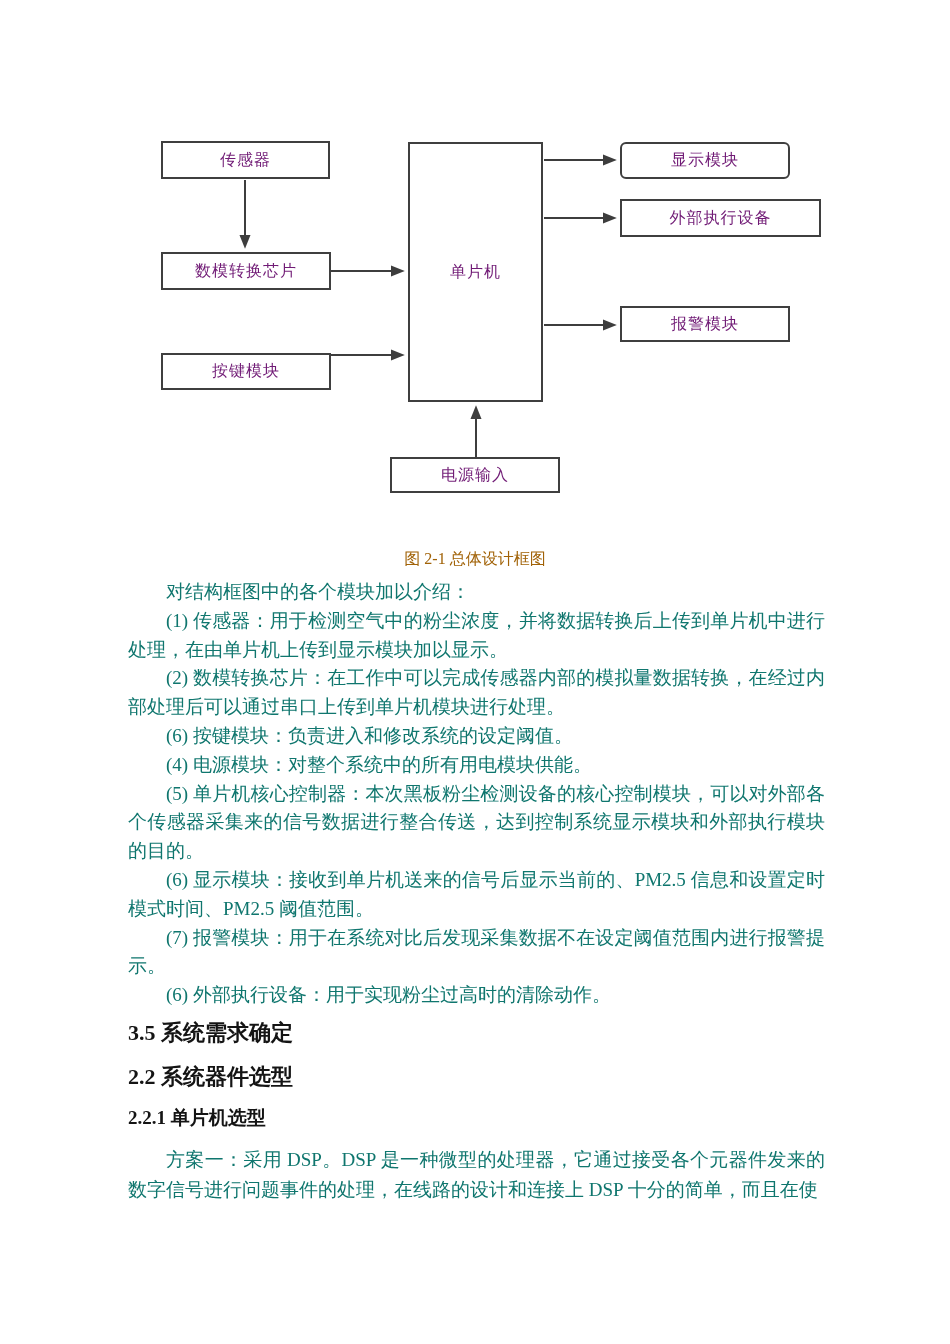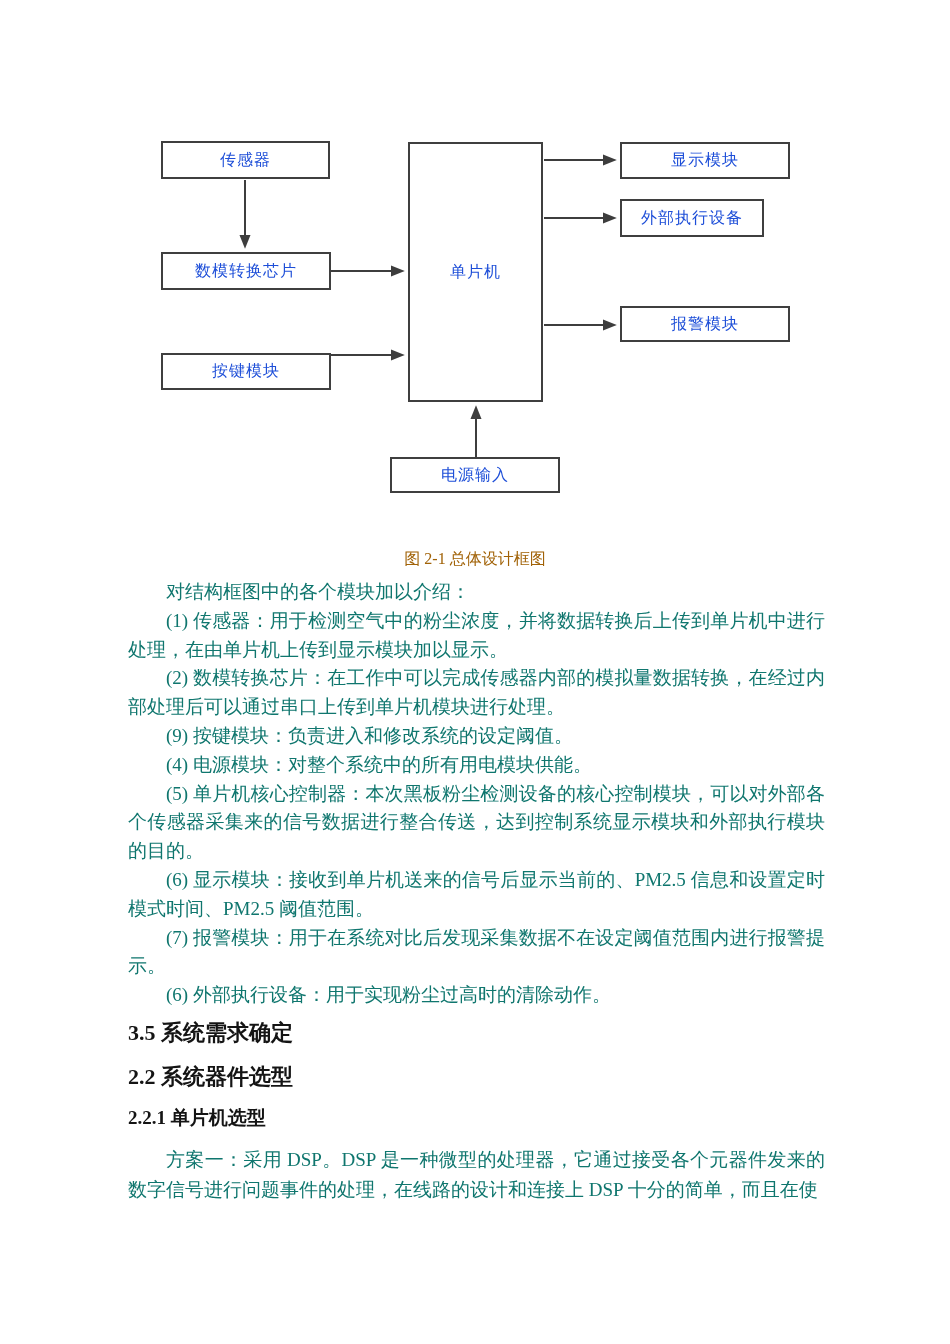--- a/index.html
+++ b/index.html
@@ -14,29 +14,29 @@
   
   .diagram{position:relative;width:950px;height:540px;}
   .diagram svg.edges{position:absolute;left:0;top:0;}
   .node{
     position:absolute;
     box-sizing:border-box;
     border:2px solid #3f3f3f;
     background:#ffffff;
     display:flex;align-items:center;justify-content:center;
     font-family:"Liberation Sans","DejaVu Sans",sans-serif;
-    font-size:16px;color:#1d4ed8;
+    font-size:16px;color:#701a75;
     letter-spacing:1px;
   }
   .n-sensor  {left:161px;top:141px;width:169px;height:38px;}
   .n-adc     {left:161px;top:252px;width:170px;height:38px;}
   .n-keypad  {left:161px;top:353px;width:170px;height:37px;}
   .n-mcu     {left:408px;top:142px;width:135px;height:260px;}
-  .n-display {left:620px;top:142px;width:170px;height:37px;}
-  .n-external{left:620px;top:199px;width:144px;height:38px;}
+  .n-display {left:620px;top:142px;width:170px;height:37px;border-radius:6px;}
+  .n-external{left:620px;top:199px;width:201px;height:38px;}
   .n-alarm   {left:620px;top:306px;width:170px;height:36px;}
   .n-power   {left:390px;top:457px;width:170px;height:36px;}
   
   .caption{
     margin-top:8px;
     text-align:center;
     font-size:16px;line-height:22px;
     color:#a16207;
   }
   
@@ -114,21 +114,21 @@
       <span>电源输入</span>
     </div>
   </div>
 
   <div class="caption">图 2-1 总体设计框图</div>
 
   <div class="content">
     <p class="indent">对结构框图中的各个模块加以介绍：</p>
     <p class="indent">(1) 传感器：用于检测空气中的粉尘浓度，并将数据转换后上传到单片机中进行处理，在由单片机上传到显示模块加以显示。</p>
     <p class="indent">(2) 数模转换芯片：在工作中可以完成传感器内部的模拟量数据转换，在经过内部处理后可以通过串口上传到单片机模块进行处理。</p>
-    <p class="indent">(9) 按键模块：负责进入和修改系统的设定阈值。</p>
+    <p class="indent">(6) 按键模块：负责进入和修改系统的设定阈值。</p>
     <p class="indent">(4) 电源模块：对整个系统中的所有用电模块供能。</p>
     <p class="indent">(5) 单片机核心控制器：本次黑板粉尘检测设备的核心控制模块，可以对外部各个传感器采集来的信号数据进行整合传送，达到控制系统显示模块和外部执行模块的目的。</p>
     <p class="indent">(6) 显示模块：接收到单片机送来的信号后显示当前的、PM2.5 信息和设置定时模式时间、PM2.5 阈值范围。</p>
     <p class="indent">(7) 报警模块：用于在系统对比后发现采集数据不在设定阈值范围内进行报警提示。</p>
     <p class="indent">(6) 外部执行设备：用于实现粉尘过高时的清除动作。</p>
 
     <h2>3.5 系统需求确定</h2>
     <h2 class="h2-second">2.2 系统器件选型</h2>
     <h3>2.2.1 单片机选型</h3>
 

